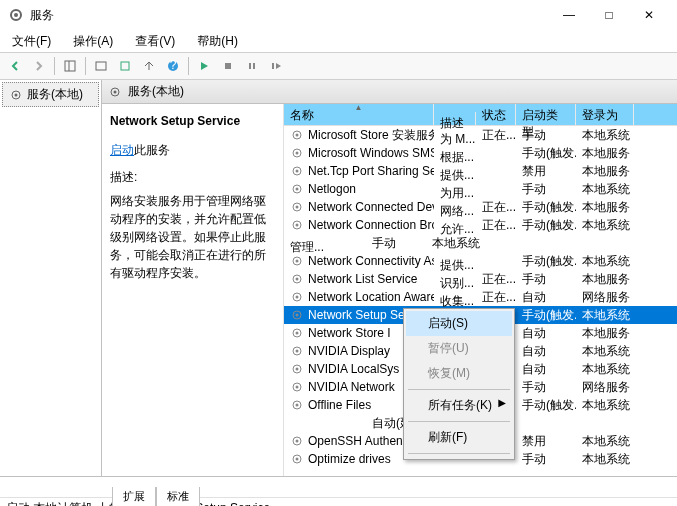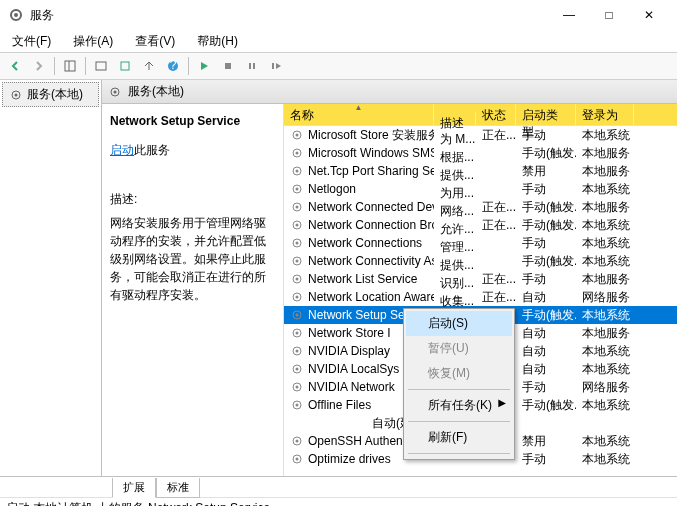--- a/index.html
+++ b/index.html
@@ -16,34 +16,34 @@
 .tsep{width:1px;height:18px;background:#c0c0c0;margin:0 2px;}
 .body{display:flex;height:396px;}
 .tree{width:102px;border-right:1px solid #c0c0c0;background:#fff;}
 .tree-item{padding:3px 6px;background:#f0f0f0;border:1px dotted #888;margin:2px;display:flex;align-items:center;gap:4px;}
 .right{flex:1;display:flex;flex-direction:column;}
 .right-header{height:24px;background:linear-gradient(#f0f0f0,#e0e0e0);border-bottom:1px solid #c0c0c0;display:flex;align-items:center;padding:0 6px;gap:6px;}
 .right-content{flex:1;display:flex;overflow:hidden;}
 .detail{width:182px;padding:10px 8px;border-right:1px solid #e0e0e0;}
 .detail h3{font-weight:bold;margin-bottom:14px;}
 .detail .link{color:#0066cc;text-decoration:underline;display:inline;}
-.detail .desc-label{margin-top:32px;}
+.detail .desc-label{margin-top:10px;}
 .detail .desc{margin-top:6px;line-height:1.5;}
 .list{flex:1;overflow:hidden;position:relative;}
-.list-header{display:flex;background:#fde047;border-bottom:1px solid #e0e0e0;height:22px;}
+.list-header{display:flex;background:#7dd3fc;border-bottom:1px solid #e0e0e0;height:22px;}
 .list-header .col{padding:3px 6px;border-right:1px solid #e8e8e8;position:relative;}
 .list-header .sort{position:absolute;left:50%;top:-1px;transform:translateX(-50%);font-size:8px;color:#666;}
 .rows{overflow-y:auto;height:350px;}
 .row{display:flex;height:18px;align-items:center;}
 .row.selected{background:#0078d7;color:#fff;}
 .row .cell{padding:1px 6px;white-space:nowrap;overflow:hidden;}
 .row .nm{display:flex;align-items:center;gap:4px;}
 .gear-icon{width:14px;height:14px;flex-shrink:0;}
 .tabs{height:21px;border-top:1px solid #c0c0c0;display:flex;align-items:flex-end;padding-left:112px;}
-.tab{padding:2px 10px;border:1px solid #c0c0c0;border-top:none;background:#fff;font-size:11px;position:relative;top:1px;}
+.tab{padding:2px 10px;border:1px solid #c0c0c0;border-top:none;background:#fff;font-size:11px;position:relative;top:10px;}
 .tab.active{background:#fff;border-bottom:1px solid #fff;}
 .status{height:20px;padding:2px 6px;border-top:1px solid #e0e0e0;}
 .ctx{position:absolute;left:403px;top:308px;width:112px;background:#f0f0f0;border:1px solid #a0a0a0;box-shadow:2px 2px 4px rgba(0,0,0,0.3);padding:2px;}
 .ctx-item{padding:4px 18px 4px 22px;position:relative;}
 .ctx-item.hl{background:#cce8ff;}
 .ctx-item.disabled{color:#888;}
 .ctx-sep{height:1px;background:#c0c0c0;margin:3px 2px;}
 .ctx-arrow{position:absolute;right:6px;top:4px;font-size:10px;}
 .c-name{width:150px;}
 .c-desc{width:42px;margin-top:8px;}
@@ -247,27 +247,20 @@
                   <circle cx="7" cy="7" r="1.5" fill="#888"></circle>
                 </svg>
                 <span>Network Connection Bro...</span>
               </div>
               <div class="cell c-desc">允许...</div>
               <div class="cell c-stat">正在...</div>
               <div class="cell c-start">手动(触发...</div>
               <div class="cell c-logon">本地系统</div>
             </div>
             <div class="row">
-              <div class="cell c-name nm">
-                <svg class="gear-icon" viewBox="0 0 14 14">
-                  <circle cx="7" cy="7" r="4" fill="none" stroke="#888"></circle>
-                  <circle cx="7" cy="7" r="1.5" fill="#888"></circle>
-                </svg>
-                <span>Network Connections</span>
-              </div>
               <div class="cell c-desc">管理...</div>
               <div class="cell c-stat"></div>
               <div class="cell c-start">手动</div>
               <div class="cell c-logon">本地系统</div>
             </div>
             <div class="row">
               <div class="cell c-name nm">
                 <svg class="gear-icon" viewBox="0 0 14 14">
                   <circle cx="7" cy="7" r="4" fill="none" stroke="#888"></circle>
                   <circle cx="7" cy="7" r="1.5" fill="#888"></circle>

